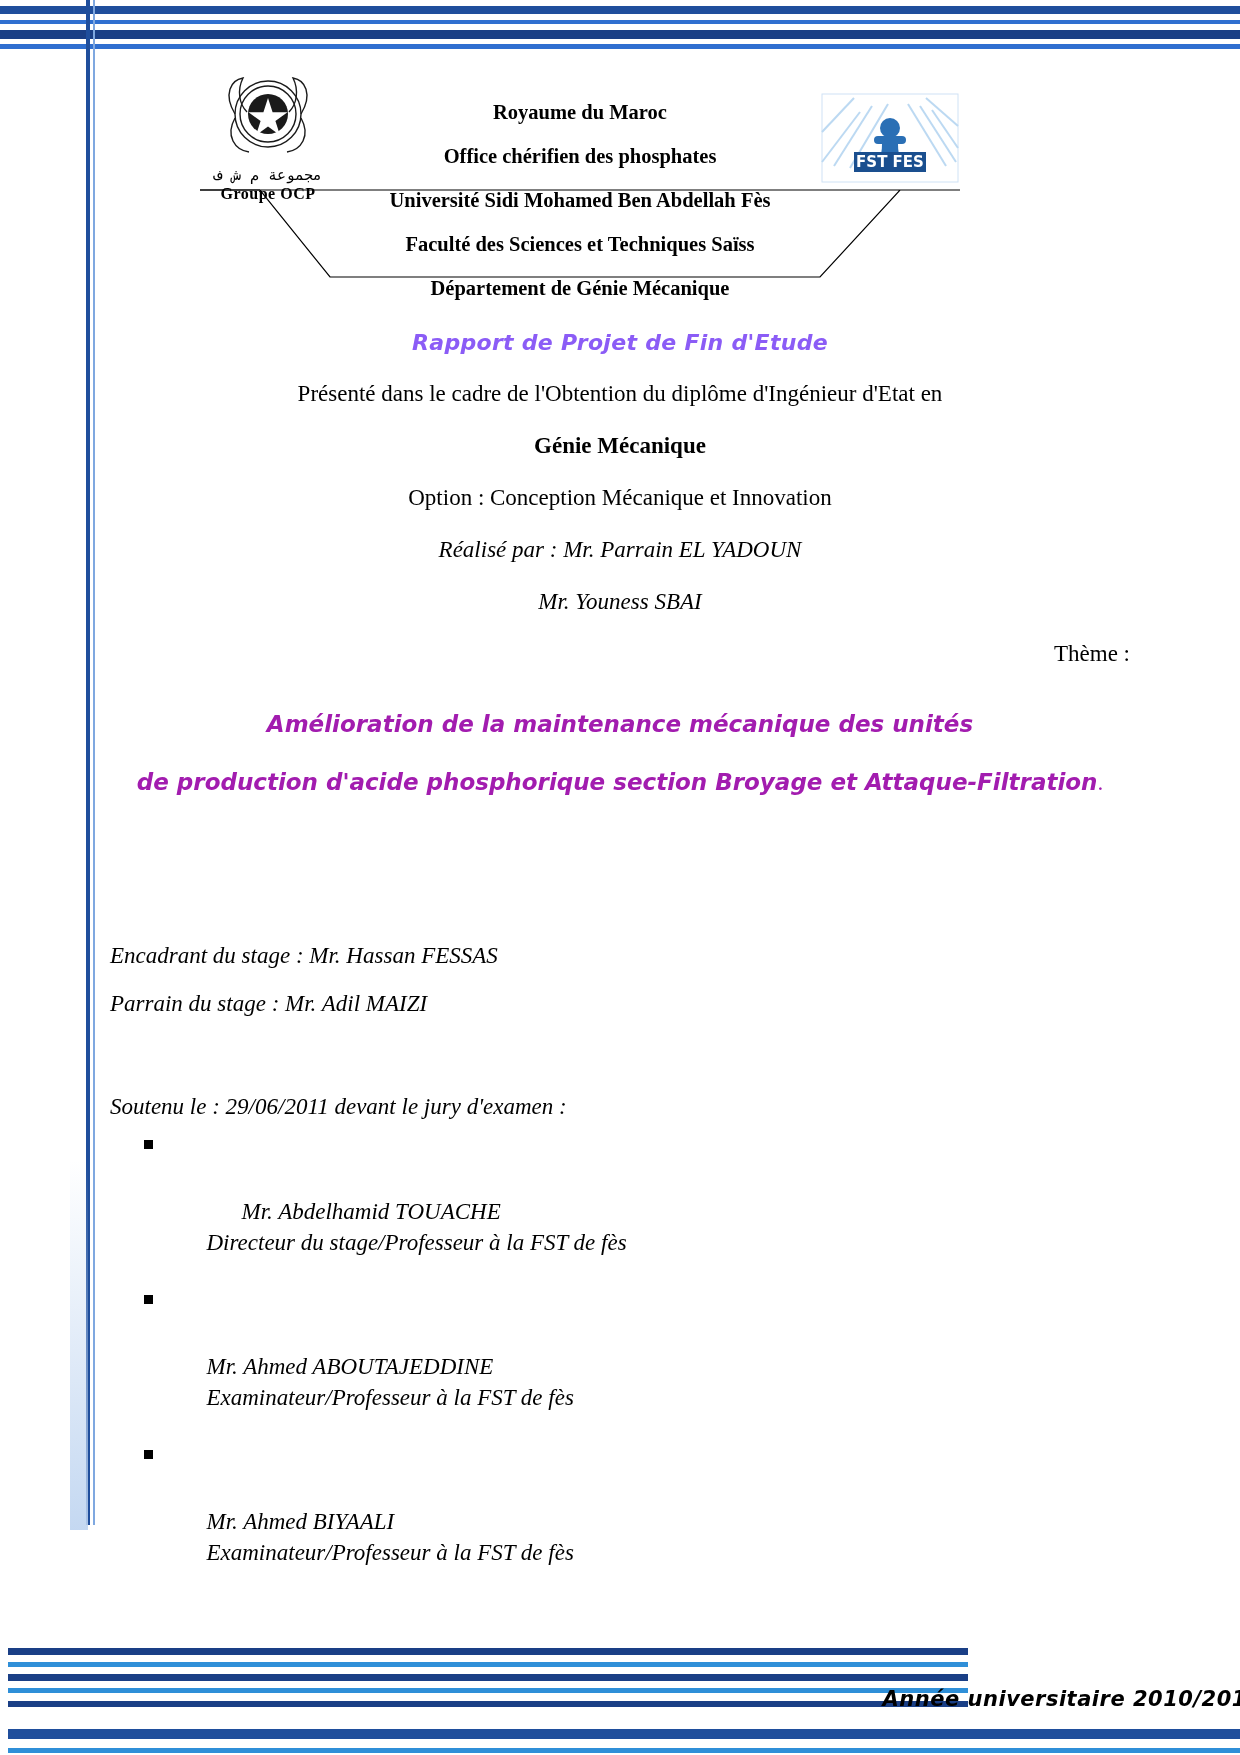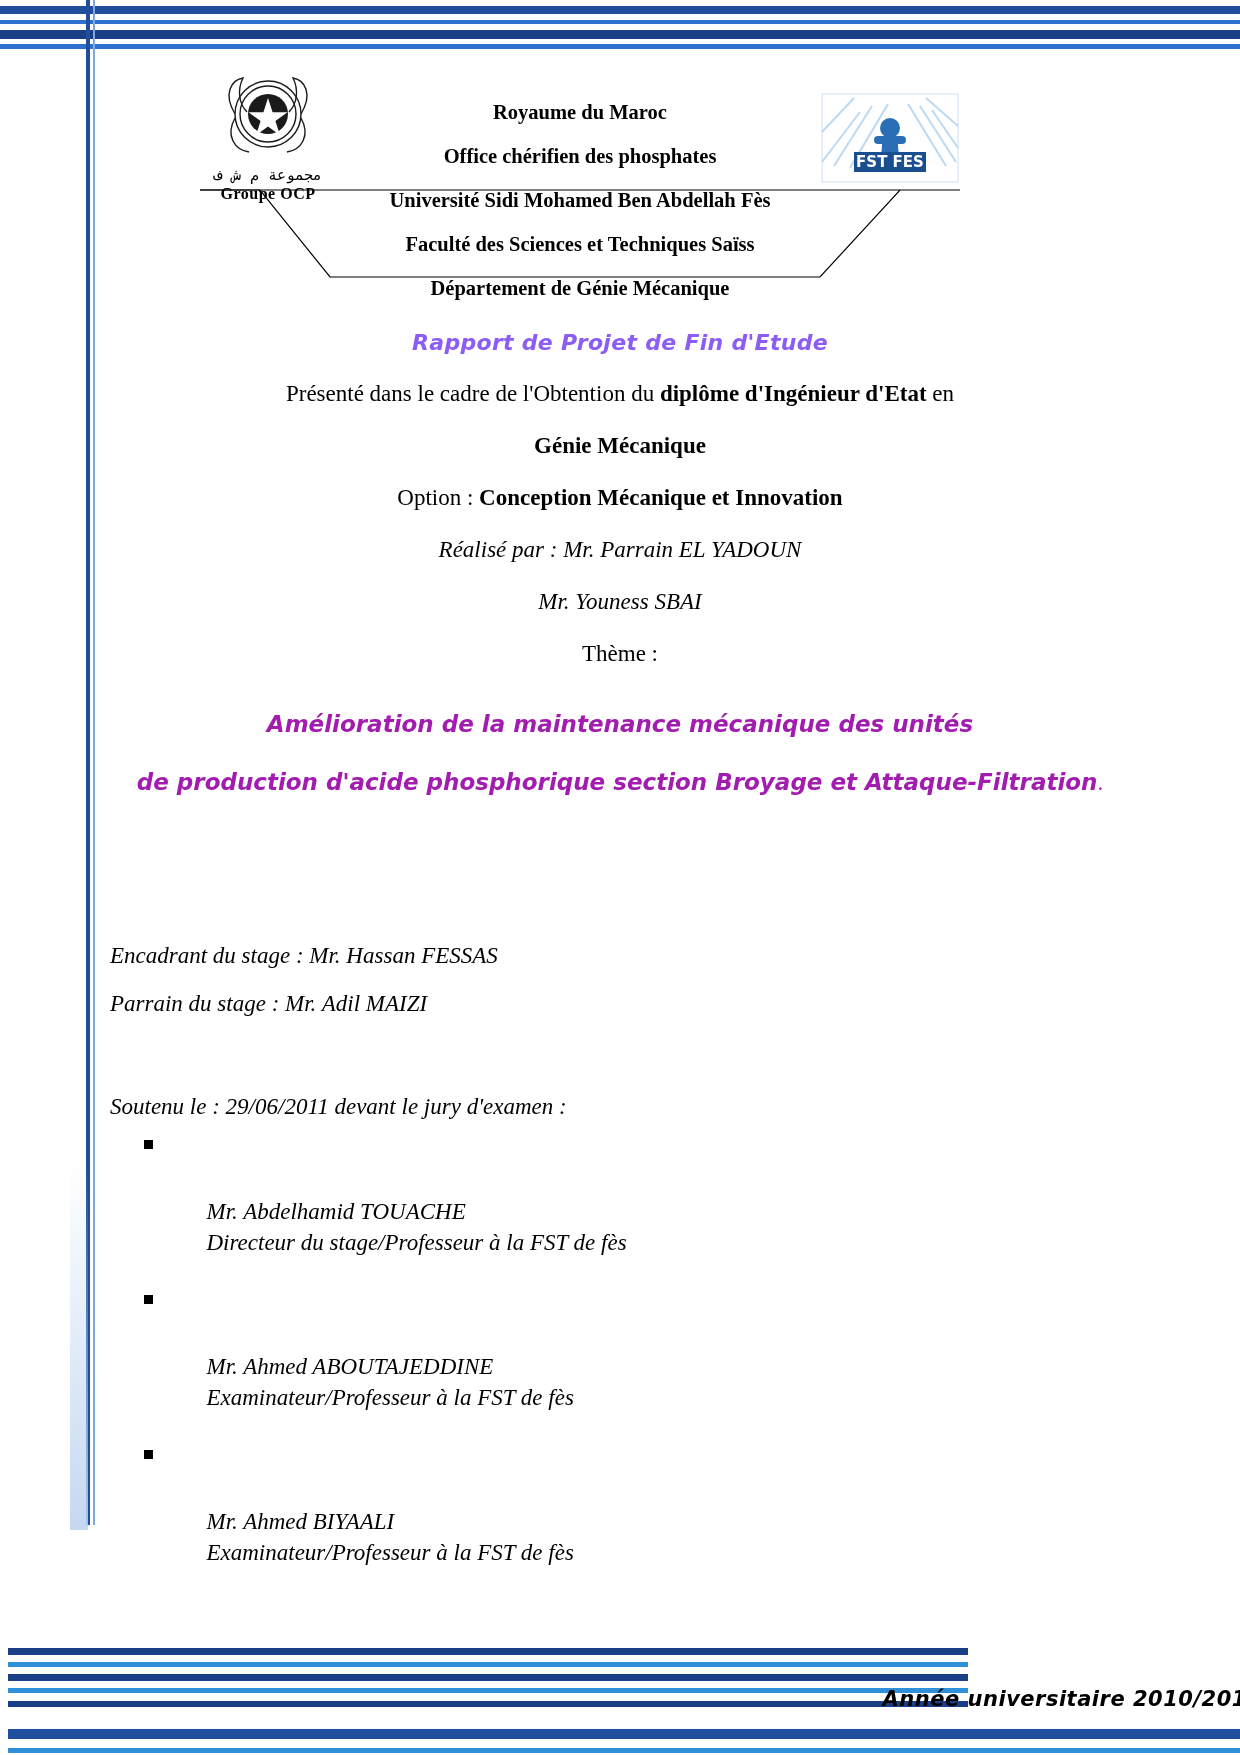--- a/index.html
+++ b/index.html
@@ -144,34 +144,35 @@
     font-weight: bold;
     font-style: italic;
     font-size: 22px;
     color: #8b5cf6;
     letter-spacing: 0.3px;
   }
   .line-reg {
     font-size: 23px;
     margin-top: 26px;
   }
-  .line-reg b { font-weight: bold; }
+  .line-reg b { font-weight: normal; }
   .line-bold {
     font-size: 23px;
     font-weight: bold;
     margin-top: 26px;
   }
   .line-italic {
     font-size: 23px;
     font-style: italic;
     margin-top: 26px;
   }
   .theme-label {
     font-size: 23px;
     margin-top: 26px;
+    text-align: right;
   }
   .theme-title {
     font-family: "DejaVu Sans", sans-serif;
     font-weight: bold;
     font-style: italic;
     font-size: 23px;
     line-height: 58px;
     margin-top: 28px;
     color: #a21caf;
   }
@@ -315,21 +316,21 @@
   <div class="left-block">
     <div>Encadrant du stage : Mr. Hassan FESSAS</div>
     <div>Parrain du stage : Mr. Adil MAIZI</div>
   </div>
 
   <div class="jury-intro">Soutenu le : 29/06/2011 devant le jury d'examen :</div>
 
   <ul class="jury">
     <li>
       <span class="bullet"></span>
-      <span style="display:inline-block;width:400px;">Mr. Abdelhamid TOUACHE</span>
+      <span style="display:inline-block;width:400px;margin-left:35px;">Mr. Abdelhamid TOUACHE</span>
       <span class="role">Directeur du stage/Professeur à la FST de fès</span>
     </li>
     <li>
       <span class="bullet"></span>
       <span style="display:inline-block;width:386px;">Mr. Ahmed ABOUTAJEDDINE</span>
       <span class="role">Examinateur/Professeur à la FST de fès</span>
     </li>
     <li>
       <span class="bullet"></span>
       <span style="display:inline-block;width:386px;">Mr. Ahmed BIYAALI</span>

